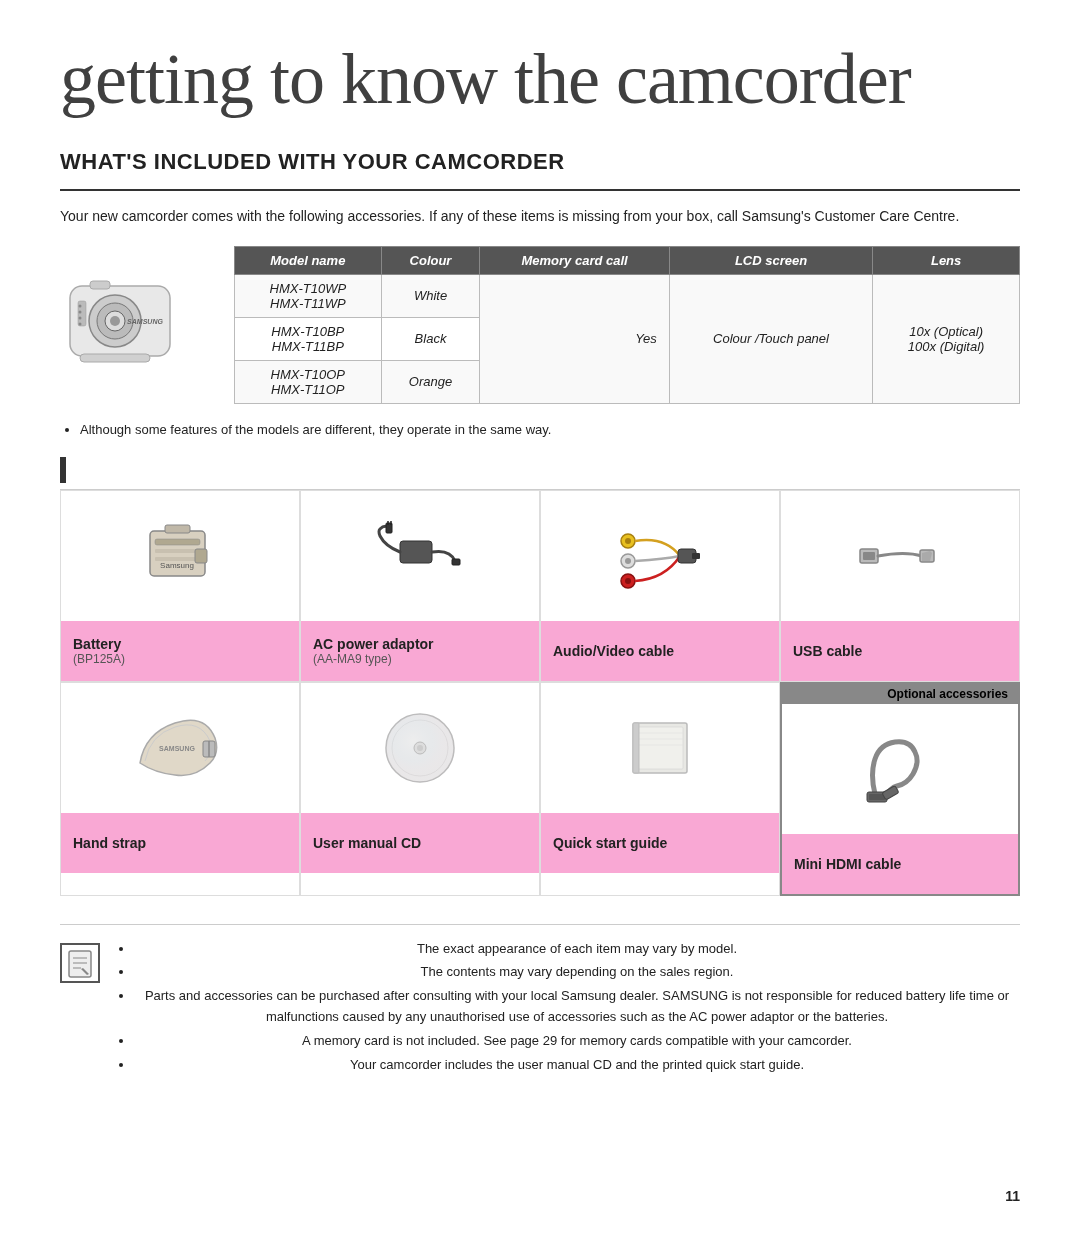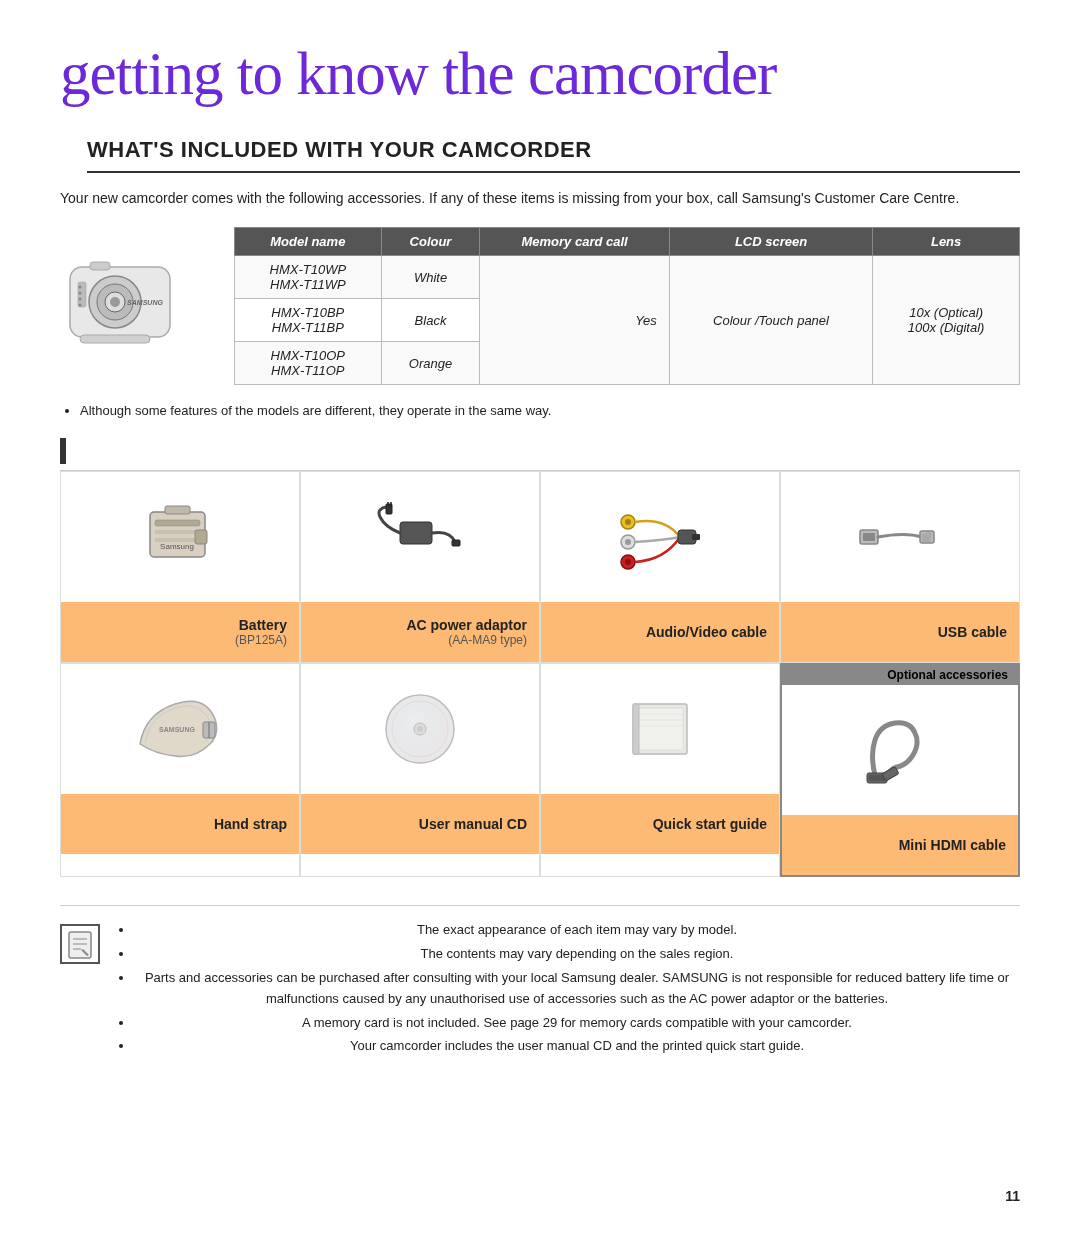--- a/index.html
+++ b/index.html
@@ -8,38 +8,37 @@
       background: #fff;
       color: #222;
       width: 1080px;
       min-height: 1234px;
       padding: 40px 60px 40px 60px;
     }
 
     
     .page-title {
       font-family: Georgia, 'Times New Roman', serif;
-      font-size: 61px;
+      font-size: 72px;
       font-weight: 300;
-      color: #6d28d9;
+      color: #404040;
       letter-spacing: -1px;
       margin-bottom: 30px;
       line-height: 1.1;
     }
 
     
     .section-heading {
       font-size: 22px;
       font-weight: 900;
       text-transform: uppercase;
       border-bottom: 2px solid #333;
-      padding-bottom: 8px;
+      padding-bottom: 14px;
       margin-bottom: 14px;
       letter-spacing: 0.5px;
-      margin-left: 27px;
     }
 
     .intro-text {
       font-size: 14px;
       line-height: 1.6;
       margin-bottom: 18px;
       max-width: 900px;
     }
 
     
@@ -140,27 +139,26 @@
       height: 130px;
       display: flex;
       align-items: center;
       justify-content: center;
       background: #fff;
       border-bottom: none;
     }
 
     .accessory-label-area {
       width: 100%;
-      background: #fdba74;
+      background: #f9a8d4;
       padding: 10px 12px;
       min-height: 60px;
       display: flex;
       flex-direction: column;
       justify-content: center;
-      text-align: right;
     }
 
     .accessory-label-main {
       font-weight: 700;
       font-size: 14px;
     }
     .accessory-label-sub {
       font-size: 12px;
       font-weight: 400;
       color: #555;

